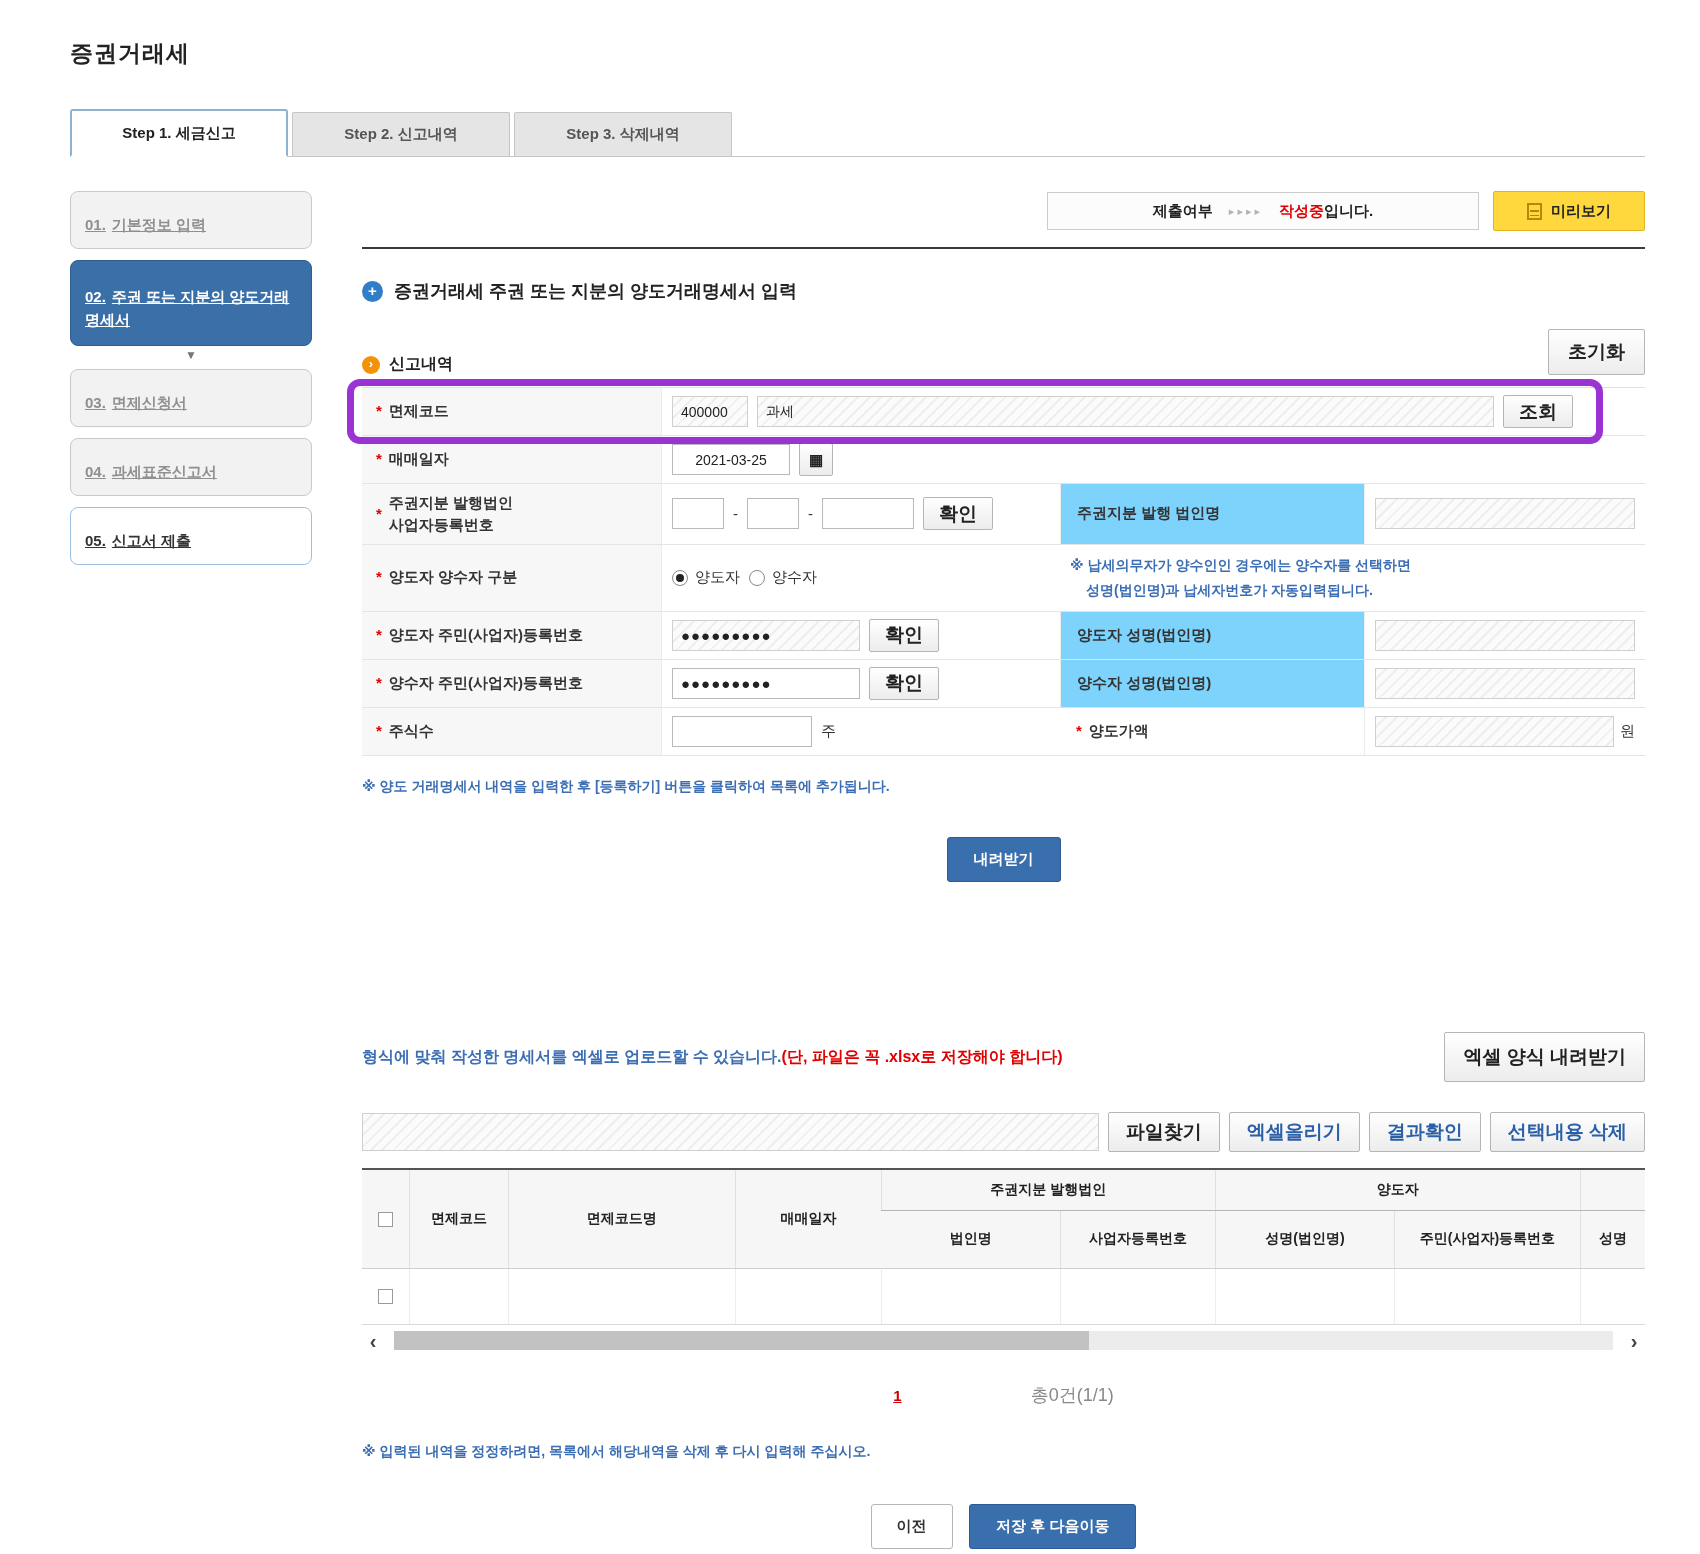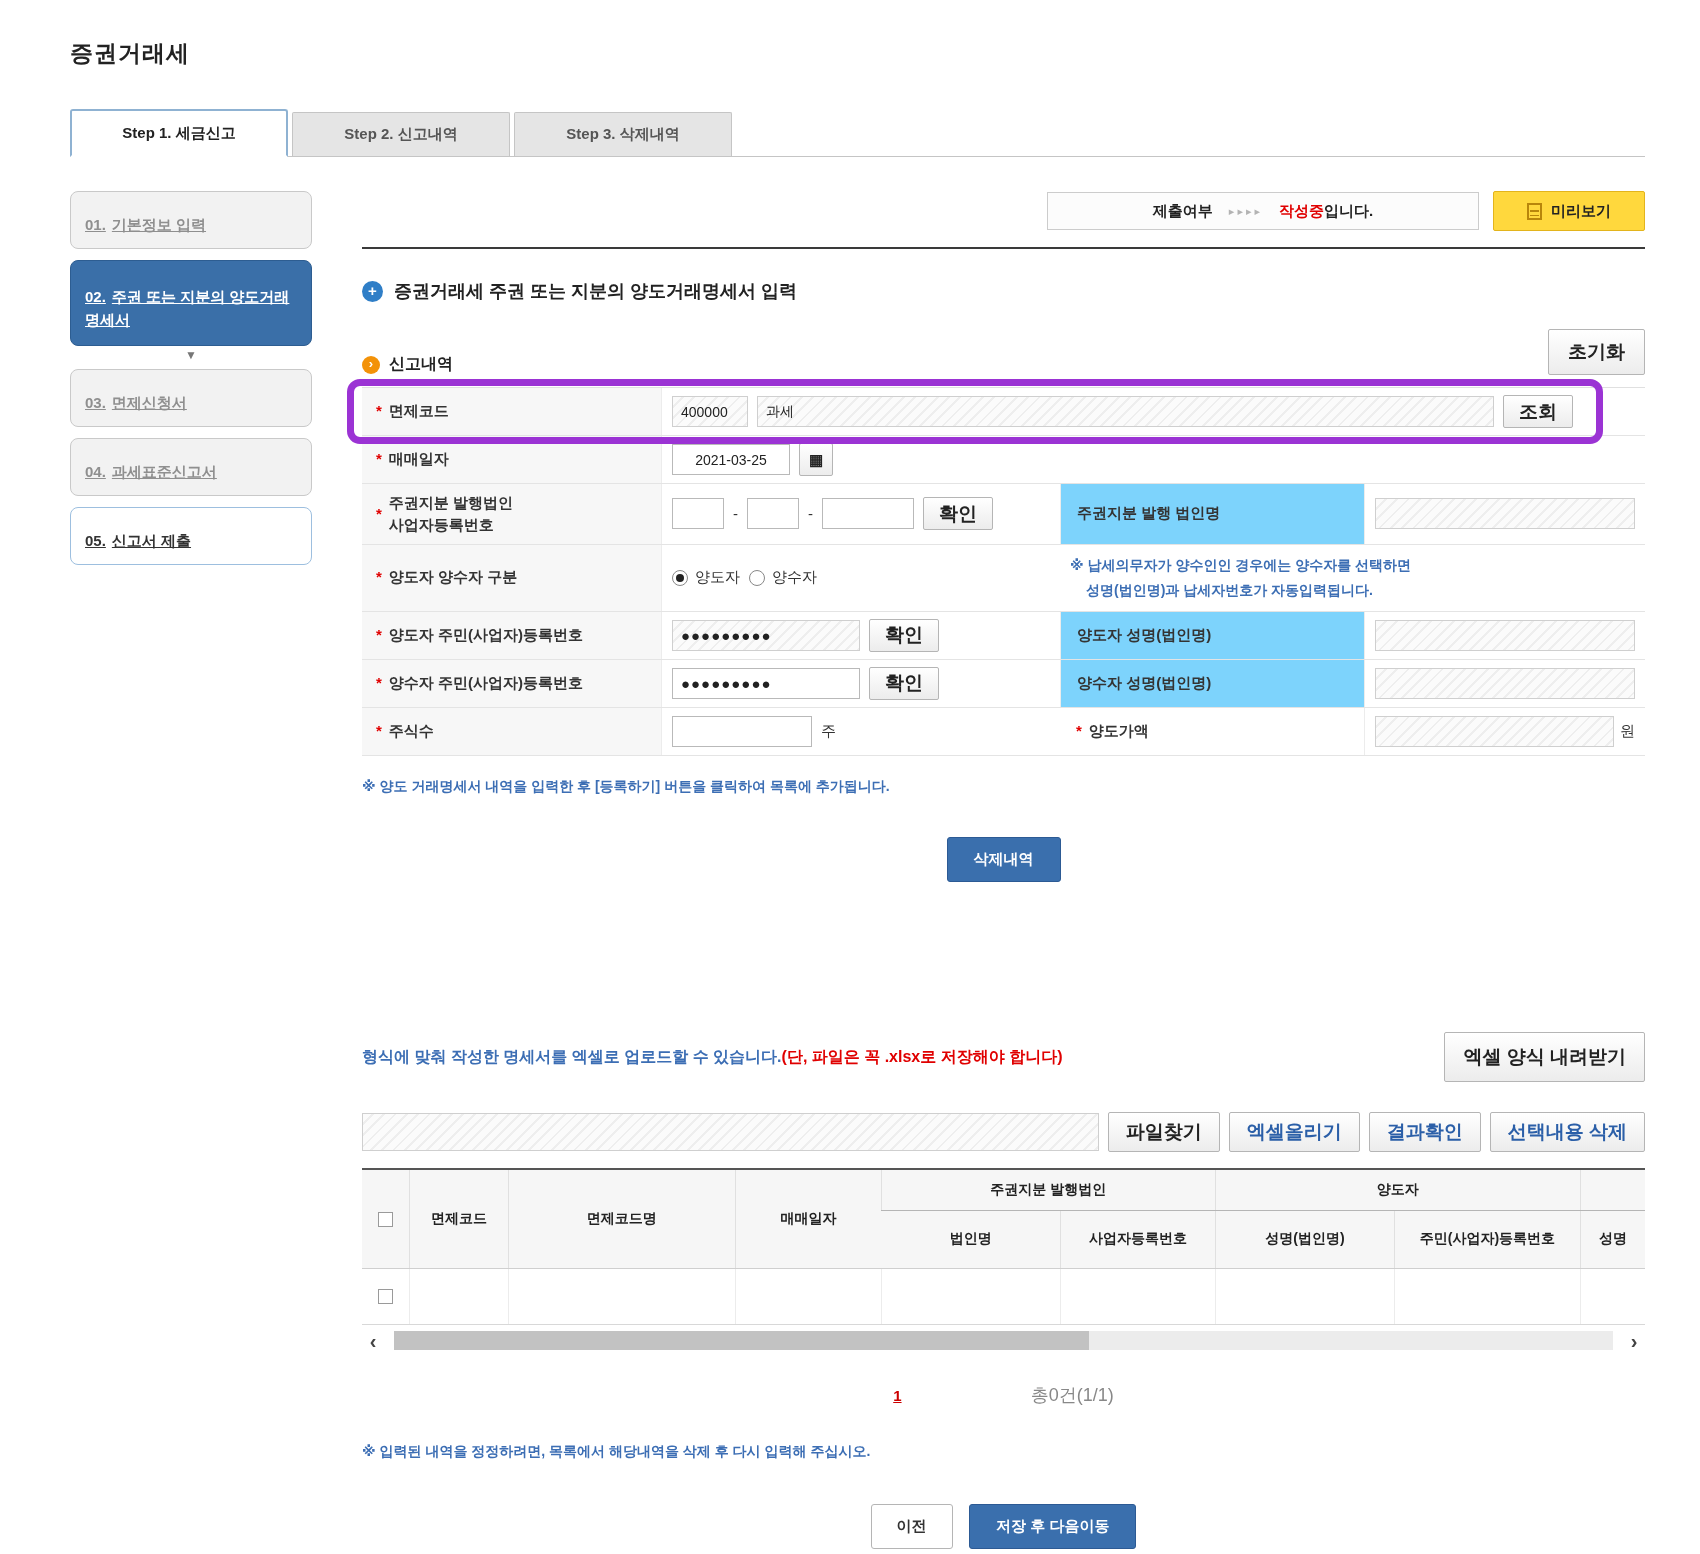--- a/index.html
+++ b/index.html
@@ -324,21 +324,21 @@
             <input class="inp ro" style="flex: 1 1 0%; min-width: 0px;" readonly="">
             <span class="unit">원</span>
           </div>
         </div>
 
       </div>
 
       <div class="note-blue register-note">※ 양도 거래명세서 내역을 입력한 후 [등록하기] 버튼을 클릭하여 목록에 추가됩니다.</div>
 
       <div class="center-btn-row">
-        <button class="btn-blue">삭제내역</button>
+        <button class="btn-blue">내려받기</button>
       </div>
 
       <div class="excel-row">
         <div class="excel-note">
           <span class="blue">형식에 맞춰 작성한 명세서를 엑셀로 업로드할 수 있습니다.</span><span class="red">(단, 파일은 꼭 .xlsx로 저장해야 합니다)</span>
         </div>
         <button class="btn-std excel-dl-btn">엑셀 양식 내려받기</button>
       </div>
 
       <div class="upload-row">

